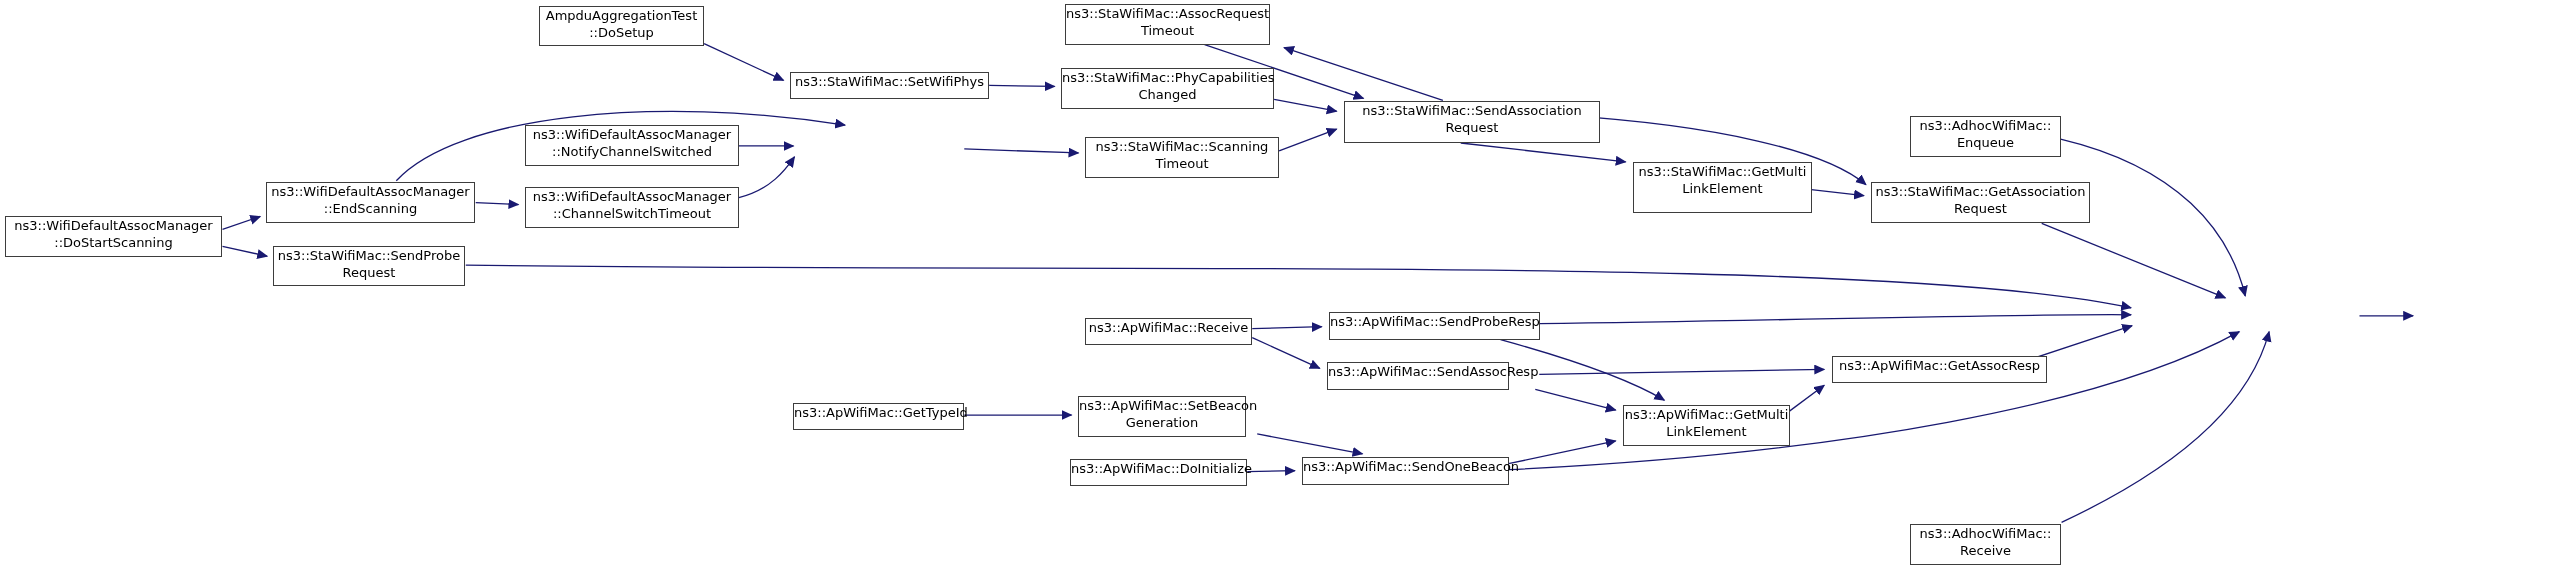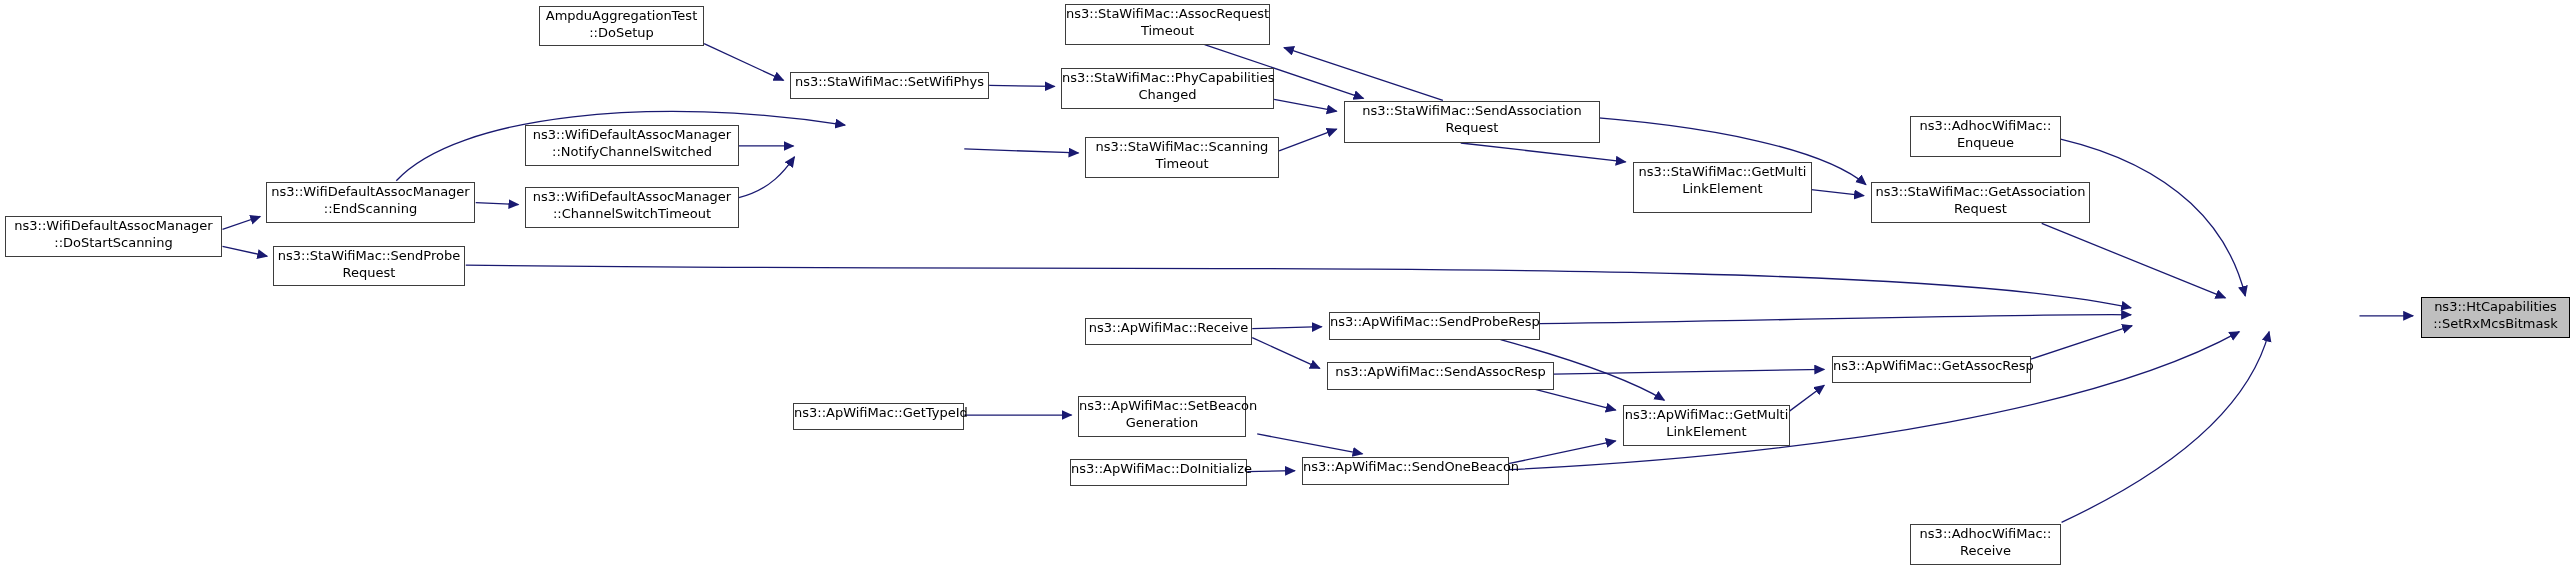--- a/index.html
+++ b/index.html
@@ -133,34 +133,30 @@
     <span>ns3::AdhocWifiMac::</span>
     <span>Enqueue</span>
   </div>
 
   <div class="node" style="left:1871px;top:182px;width:219px;height:41px">
     <span>ns3::StaWifiMac::GetAssociation</span>
     <span>Request</span>
   </div>
 
 
-  <div class="node current" style="left:2421px;top:297px;width:149px;height:41px">
-    <span>ns3::HtCapabilities</span>
-    <span>::SetRxMcsBitmask</span>
-  </div>
 
   <div class="node" style="left:1085px;top:318px;width:167px;height:27px">
     <span>ns3::ApWifiMac::Receive</span>
   </div>
 
   <div class="node" style="left:1329px;top:312px;width:211px;height:28px">
     <span>ns3::ApWifiMac::SendProbeResp</span>
   </div>
 
-  <div class="node" style="left:1327px;top:362px;width:227px;height:28px">
+  <div class="node" style="left:1327px;top:362px;width:182px;height:28px">
     <span>ns3::ApWifiMac::SendAssocResp</span>
   </div>
 
   <div class="node" style="left:1078px;top:396px;width:168px;height:41px">
     <span>ns3::ApWifiMac::SetBeacon</span>
     <span>Generation</span>
   </div>
 
   <div class="node" style="left:793px;top:403px;width:171px;height:27px">
     <span>ns3::ApWifiMac::GetTypeId</span>
@@ -172,21 +168,21 @@
 
   <div class="node" style="left:1302px;top:457px;width:207px;height:28px">
     <span>ns3::ApWifiMac::SendOneBeacon</span>
   </div>
 
   <div class="node" style="left:1623px;top:405px;width:167px;height:41px">
     <span>ns3::ApWifiMac::GetMulti</span>
     <span>LinkElement</span>
   </div>
 
-  <div class="node" style="left:1832px;top:356px;width:199px;height:27px">
+  <div class="node" style="left:1832px;top:356px;width:215px;height:27px">
     <span>ns3::ApWifiMac::GetAssocResp</span>
   </div>
 
   <div class="node" style="left:1910px;top:524px;width:151px;height:41px">
     <span>ns3::AdhocWifiMac::</span>
     <span>Receive</span>
   </div>
 
 </div>
 

